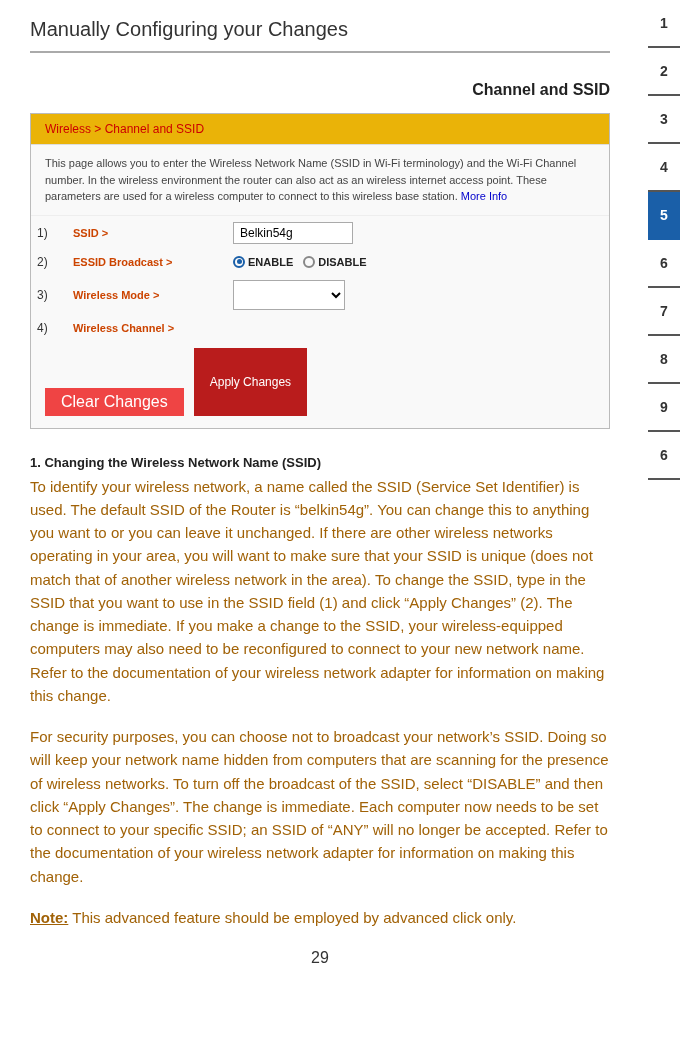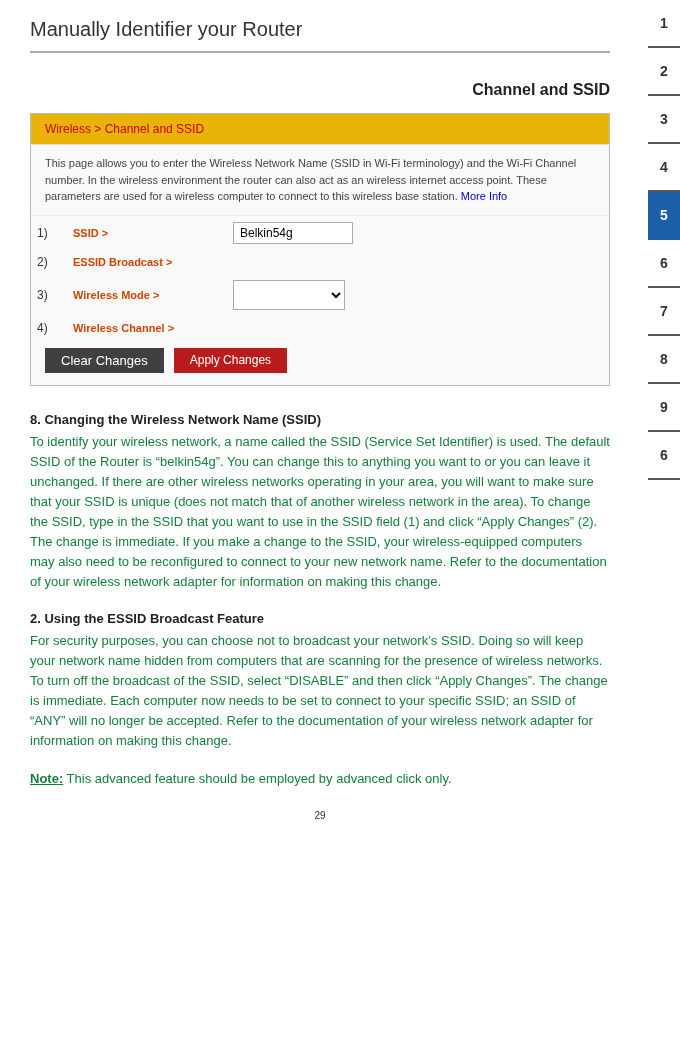--- a/index.html
+++ b/index.html
@@ -164,26 +164,27 @@
       height: 22px;
     }
 
     
     .panel-buttons {
       padding: 8px 14px 12px 14px;
       display: flex;
       gap: 10px;
     }
     .btn-clear {
-      background: #404040;
+      background: #ef4444;
       color: #fff;
       border: none;
       padding: 5px 16px;
-      font-size: 13px;
+      font-size: 16px;
       cursor: pointer;
+      margin-top: 40px;
     }
     .btn-apply {
       background: #b91c1c;
       color: #fff;
       border: none;
       padding: 5px 16px;
       font-size: 12px;
       cursor: pointer;
     }
 
@@ -191,33 +192,33 @@
     .body-section {
       margin-bottom: 18px;
     }
     .body-heading {
       font-size: 13px;
       font-weight: bold;
       color: #222;
       margin-bottom: 5px;
     }
     .body-text {
-      font-size: 13px;
-      color: #15803d;
+      font-size: 15px;
+      color: #a16207;
       line-height: 1.55;
     }
     .body-text strong {
       font-weight: bold;
       text-decoration: underline;
     }
 
     
     .page-number {
       text-align: center;
-      font-size: 10px;
+      font-size: 16px;
       color: #333;
       margin-top: 20px;
     }
   </style>
 </head>
 <body>
 
 <div class="side-tabs">
   <div class="side-tab">1</div>
   <div class="side-tab">2</div>
@@ -226,21 +227,21 @@
   <div class="side-tab active">5</div>
   <div class="side-tab">6</div>
   <div class="side-tab">7</div>
   <div class="side-tab">8</div>
   <div class="side-tab">9</div>
   <div class="side-tab">6</div>
 </div>
 
 <div class="main-content">
 
-  <h1 class="page-title">Manually Identifier your Router</h1>
+  <h1 class="page-title">Manually Configuring your Changes</h1>
 
   <h2 class="section-heading">Channel and SSID</h2>
 
   <div class="router-panel">
     <div class="panel-header">Wireless &gt; Channel and SSID</div>
     <div class="panel-desc">
       <span>This page allows you to enter the Wireless Network Name (SSID in Wi-Fi terminology) and the Wi-Fi Channel number. In the wireless environment the router can also act as an wireless internet access point. These parameters are used for a wireless computer to connect to this wireless base station.</span>
       <a href="#">More Info</a>
     </div>
 
@@ -250,20 +251,32 @@
         <span class="row-number">1)</span>
         <div class="form-label">SSID &gt;</div>
         <div class="form-control-area">
           <input type="text" class="text-input" value="Belkin54g" style="">
         </div>
       </div>
 
       <div class="form-row">
         <span class="row-number">2)</span>
         <div class="form-label">ESSID Broadcast &gt;</div>
+        <div class="form-control-area">
+          <div class="radio-group">
+            <label class="radio-option">
+              <span class="radio-dot selected"></span>
+              <span>ENABLE</span>
+            </label>
+            <label class="radio-option">
+              <span class="radio-dot"></span>
+              <span>DISABLE</span>
+            </label>
+          </div>
+        </div>
       </div>
 
       <div class="form-row">
         <span class="row-number">3)</span>
         <div class="form-label">Wireless Mode &gt;</div>
         <div class="form-control-area">
           <select class="select-input">
             <option>Mixed (11b+11g)</option>
             <option>11b only</option>
             <option>11g only</option>
@@ -277,26 +290,25 @@
       </div>
     </div>
 
     <div class="panel-buttons">
       <button class="btn-clear">Clear Changes</button>
       <button class="btn-apply">Apply Changes</button>
     </div>
   </div>
 
   <div class="body-section">
-    <p class="body-heading">8. Changing the Wireless Network Name (SSID)</p>
+    <p class="body-heading">1. Changing the Wireless Network Name (SSID)</p>
     <p class="body-text">To identify your wireless network, a name called the SSID (Service Set Identifier) is used. The default SSID of the Router is “belkin54g”. You can change this to anything you want to or you can leave it unchanged. If there are other wireless networks operating in your area, you will want to make sure that your SSID is unique (does not match that of another wireless network in the area). To change the SSID, type in the SSID that you want to use in the SSID field (1) and click “Apply Changes” (2). The change is immediate. If you make a change to the SSID, your wireless-equipped computers may also need to be reconfigured to connect to your new network name. Refer to the documentation of your wireless network adapter for information on making this change.</p>
   </div>
 
   <div class="body-section">
-    <p class="body-heading">2. Using the ESSID Broadcast Feature</p>
     <p class="body-text">For security purposes, you can choose not to broadcast your network’s SSID. Doing so will keep your network name hidden from computers that are scanning for the presence of wireless networks. To turn off the broadcast of the SSID, select “DISABLE” and then click “Apply Changes”. The change is immediate. Each computer now needs to be set to connect to your specific SSID; an SSID of “ANY” will no longer be accepted. Refer to the documentation of your wireless network adapter for information on making this change.</p>
   </div>
 
   <div class="body-section">
     <p class="body-text">
       <strong>Note:</strong>
       <span>This advanced feature should be employed by advanced click only.</span>
     </p>
   </div>
 

